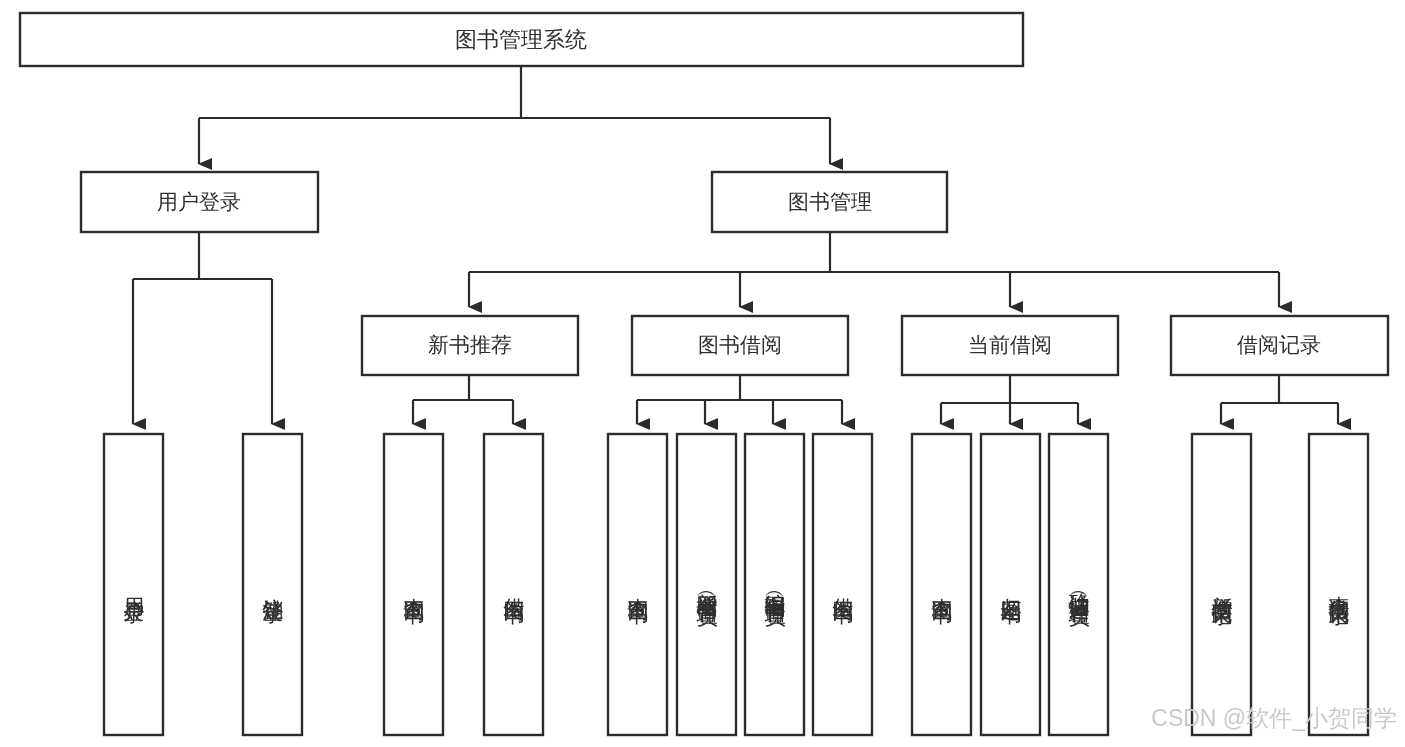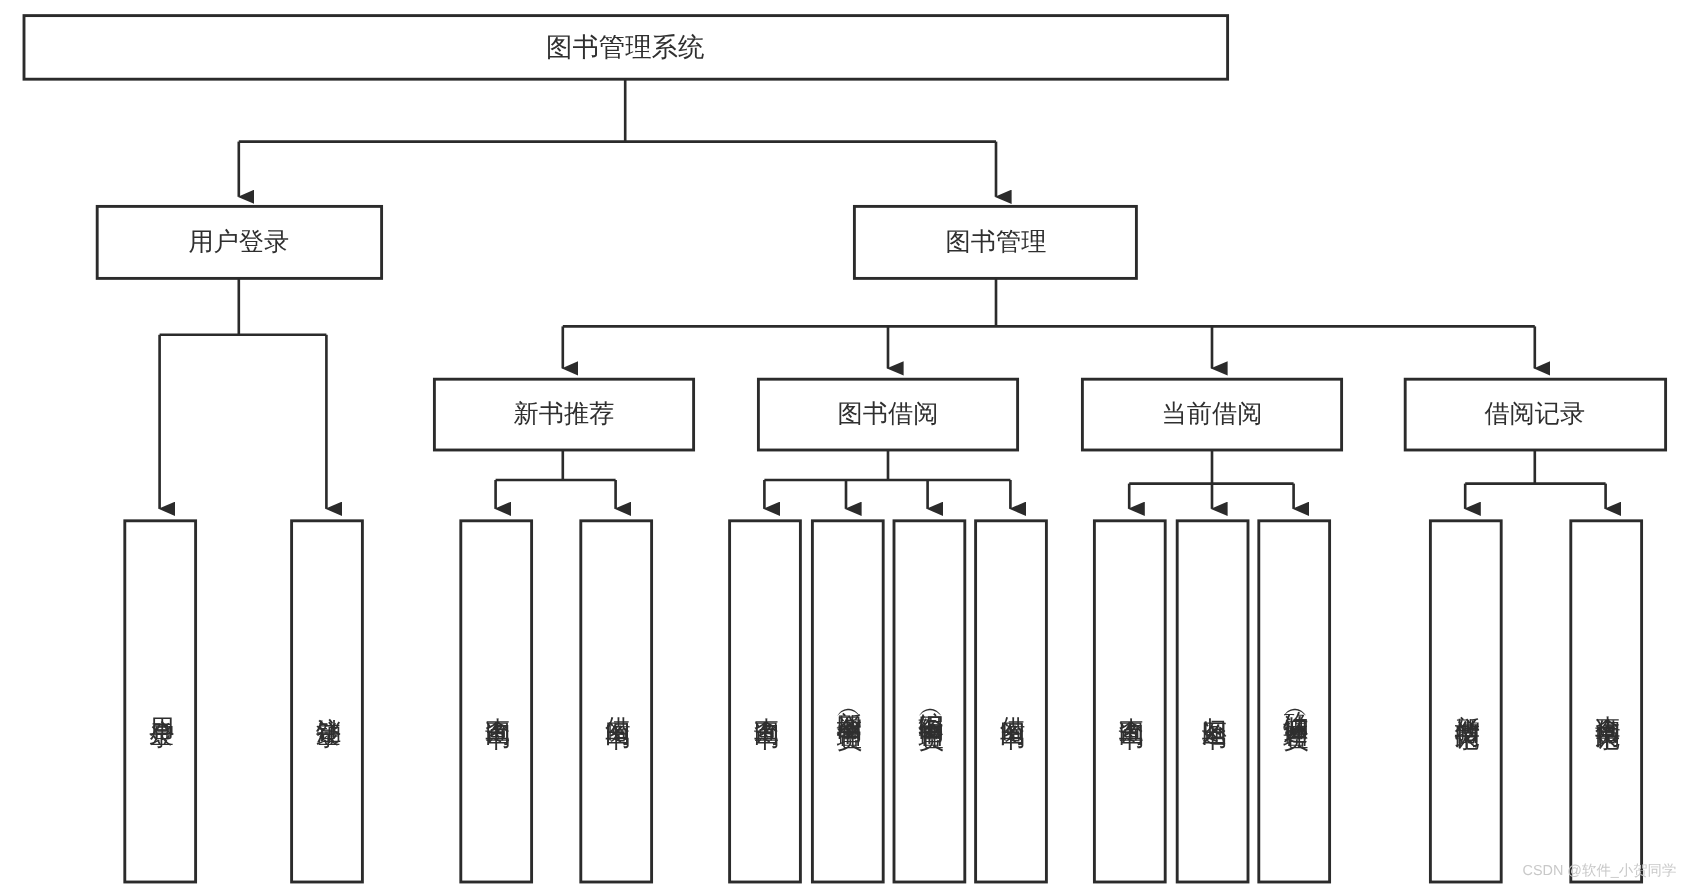--- a/index.html
+++ b/index.html
@@ -64,21 +64,21 @@
   }
   .arrow-head {
     fill: #2b2b2b;
     stroke: none;
   }
   #watermark {
     position: absolute;
     right: 8px;
     bottom: 4px;
     font-family: "Liberation Sans", "DejaVu Sans", sans-serif;
-    font-size: 12px;
+    font-size: 23px;
     color: #c9c9c9;
     white-space: nowrap;
     user-select: none;
   }
 </style>
 </head>
 <body>
 
 <div id="diagram-root">
 

